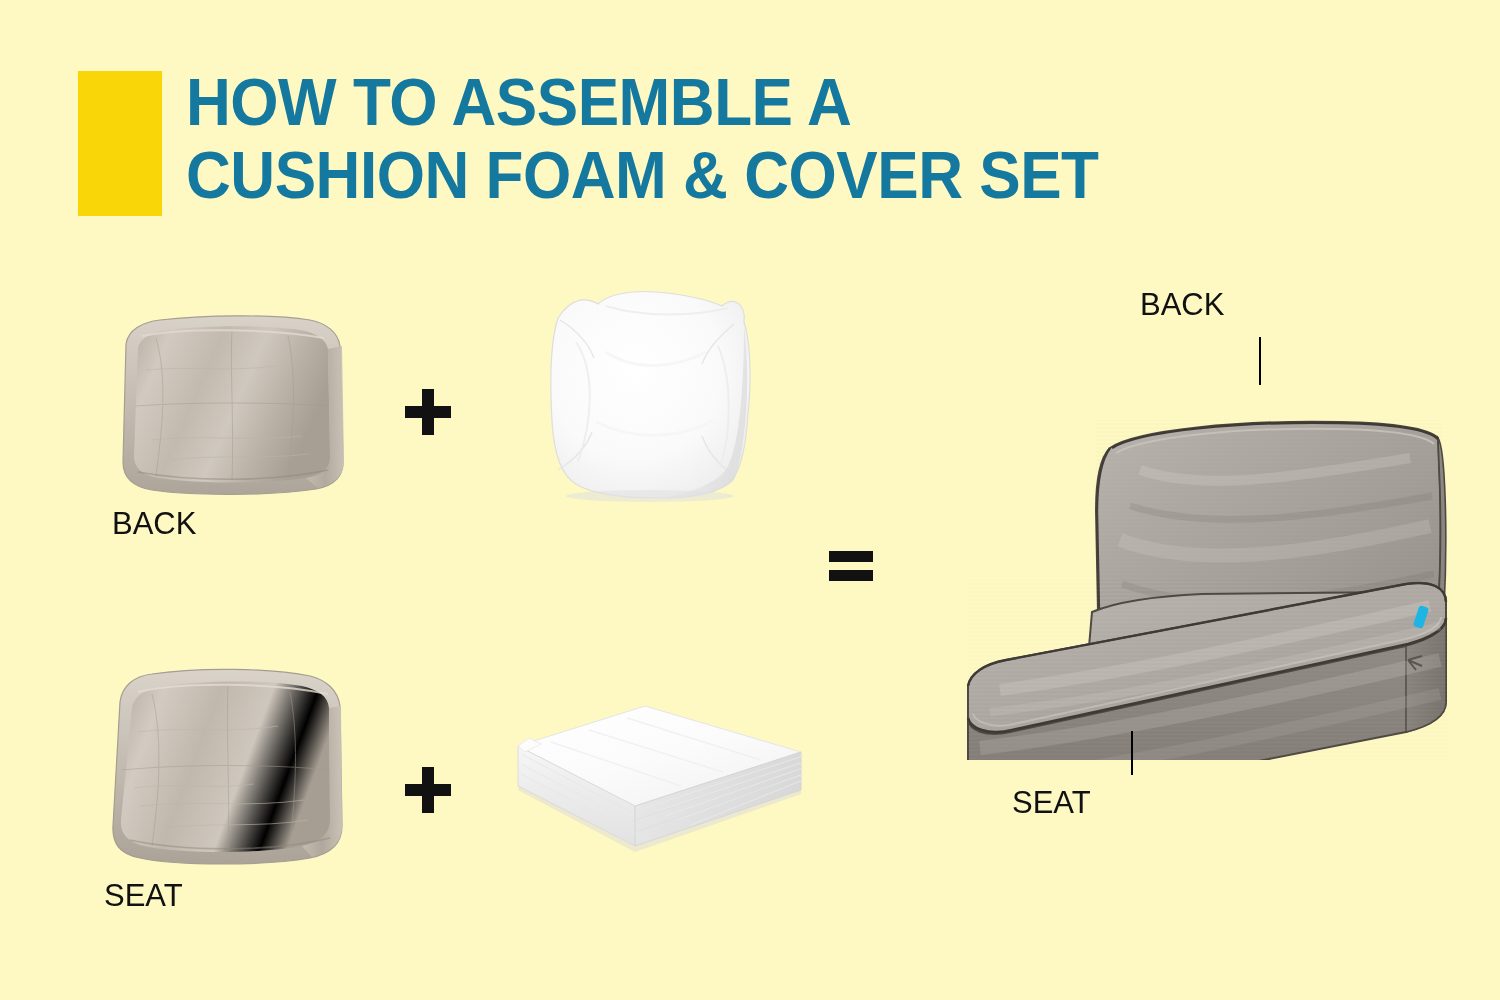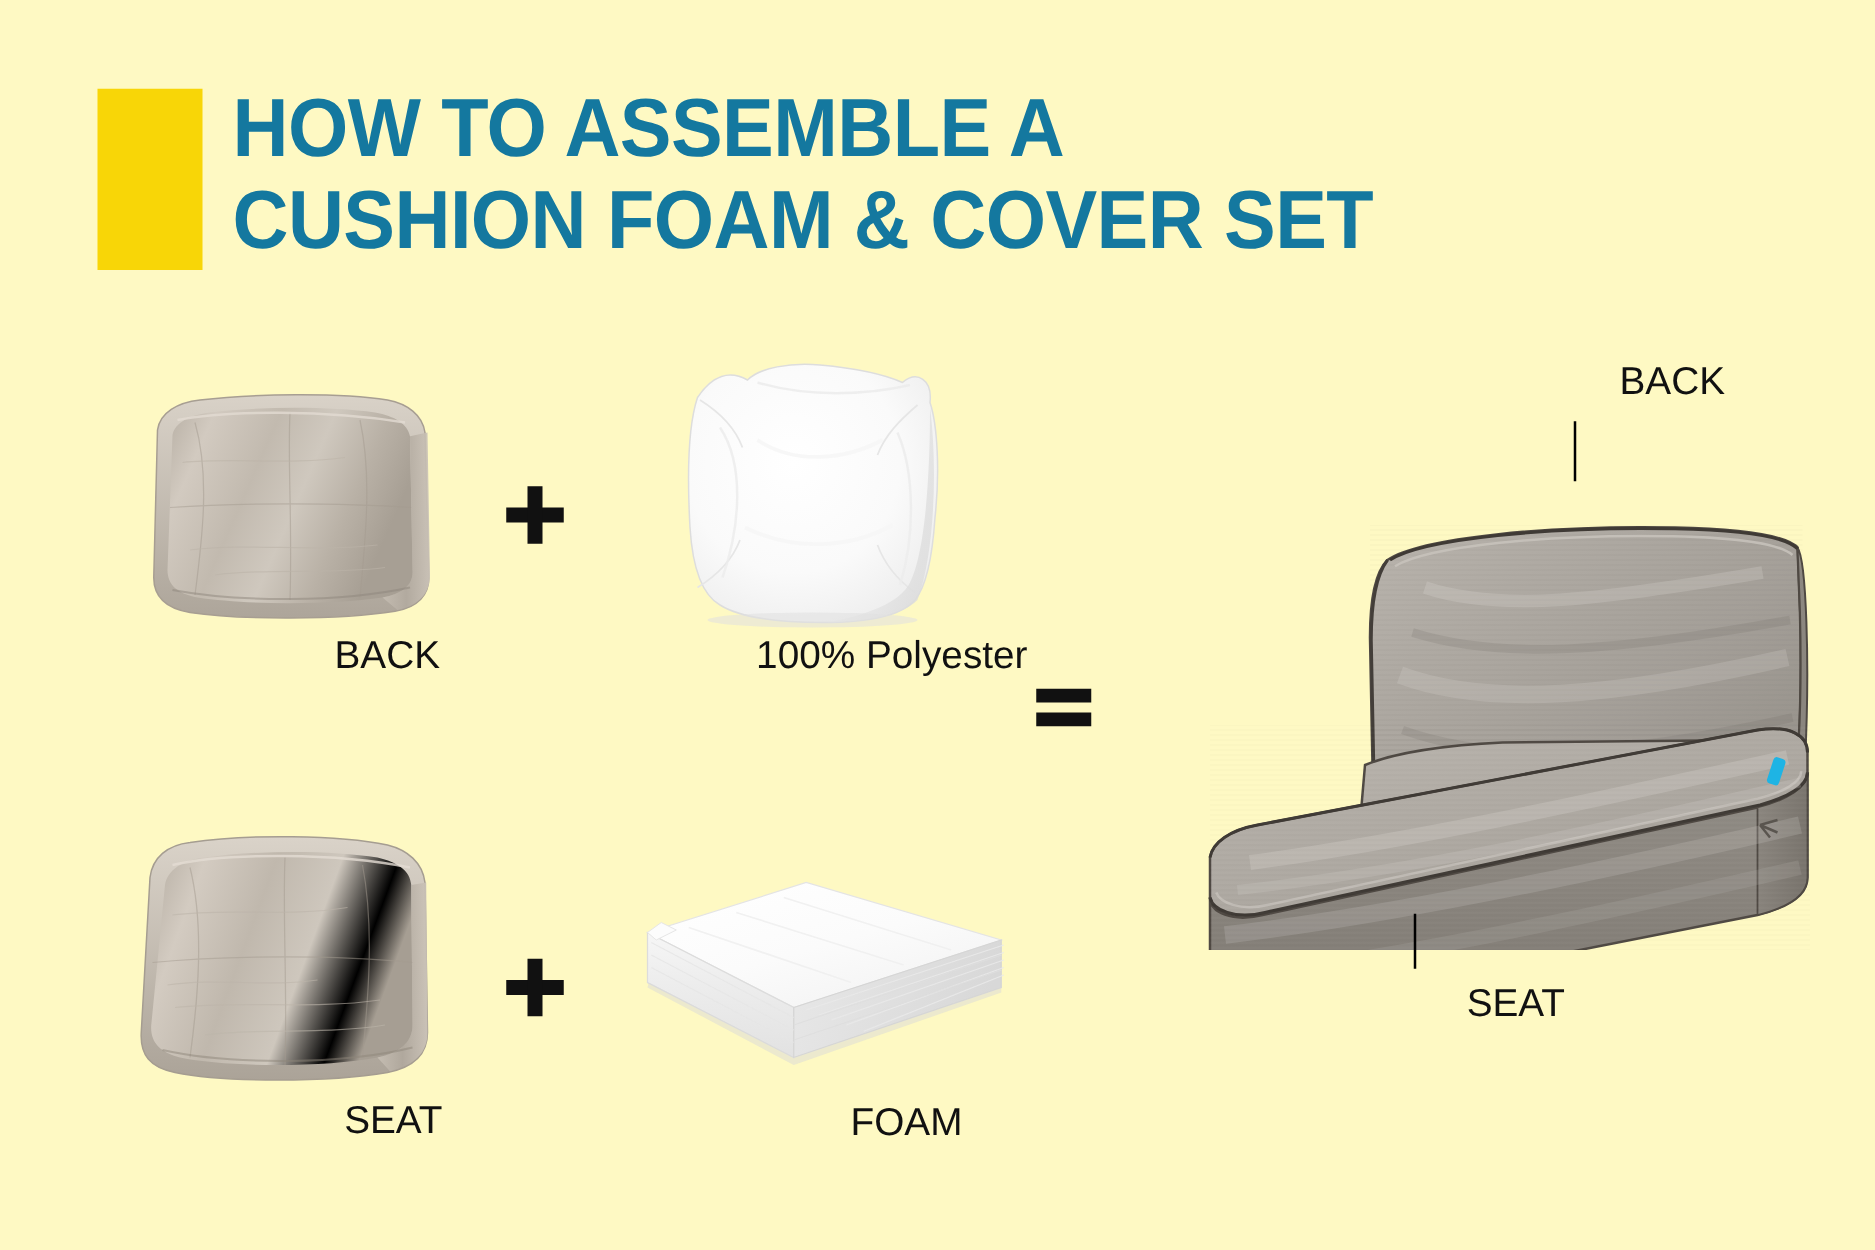--- a/index.html
+++ b/index.html
@@ -45,21 +45,21 @@
   }
 
   
   .fig {
     position: absolute;
   }
   .fig svg { display: block; }
 
   .caption {
     position: absolute;
-    text-align: right;
+    text-align: left;
     color: #111111;
     font-family: "Liberation Sans", sans-serif;
     font-size: 31px;
     font-weight: 400;
     white-space: nowrap;
   }
 
   
   .op {
     position: absolute;
@@ -194,21 +194,20 @@
         <path d="M70,70 C100,90 140,86 170,70"></path>
         <path d="M60,140 C100,160 146,156 178,138"></path>
       </g>
 
       <path d="M208,44 C214,90 212,160 198,198 C186,210 160,215 126,216
                C158,210 184,200 192,184 C204,160 208,100 208,44 Z" fill="url(#gPillEdge)" opacity="0.75"></path>
 
       <ellipse cx="114" cy="214" rx="84" ry="6" fill="#E0E0E0" opacity="0.55"></ellipse>
     </svg>
   </div>
-  <div class="caption" style="left:476px; top:506px; width:346px;">100% Polyester</div>
 
   <div class="op equals" style="left:829px; top:551px;">
     <span class="bar-h eq-top"></span>
     <span class="bar-h eq-bottom"></span>
   </div>
 
   <div class="fig" style="left:104px; top:662px;">
     <svg width="250" height="212" viewBox="0 0 250 212" aria-hidden="true">
       <defs>
         <linearGradient id="gCoverS" x1="0" y1="0" x2="1" y2="0.3">
@@ -313,21 +312,20 @@
         <path d="M66,48 L196,92"></path>
         <path d="M104,36 L238,78"></path>
         <path d="M142,24 L276,66"></path>
       </g>
 
       <path d="M33,52 L44,44 L56,50 L40,58 Z" fill="#FCFCFC" stroke="#E6E6E6" stroke-width="0.8"></path>
 
       <path d="M34,92 L150,152 L316,96 L316,100 L150,158 L33,96 Z" fill="#D9D9D9" opacity="0.5"></path>
     </svg>
   </div>
-  <div class="caption" style="left:520px; top:880px; width:250px;">FOAM</div>
 
   <div class="fig" style="left:940px; top:330px;">
     <svg width="510" height="430" viewBox="0 0 510 430" aria-hidden="true">
       <defs>
         <linearGradient id="gBackFace" x1="0.05" y1="0" x2="0.95" y2="0.9">
           <stop offset="0" stop-color="#B8B3AC"></stop>
           <stop offset="0.25" stop-color="#AFAAA3"></stop>
           <stop offset="0.6" stop-color="#A49F98"></stop>
           <stop offset="1" stop-color="#948F88"></stop>
         </linearGradient>

